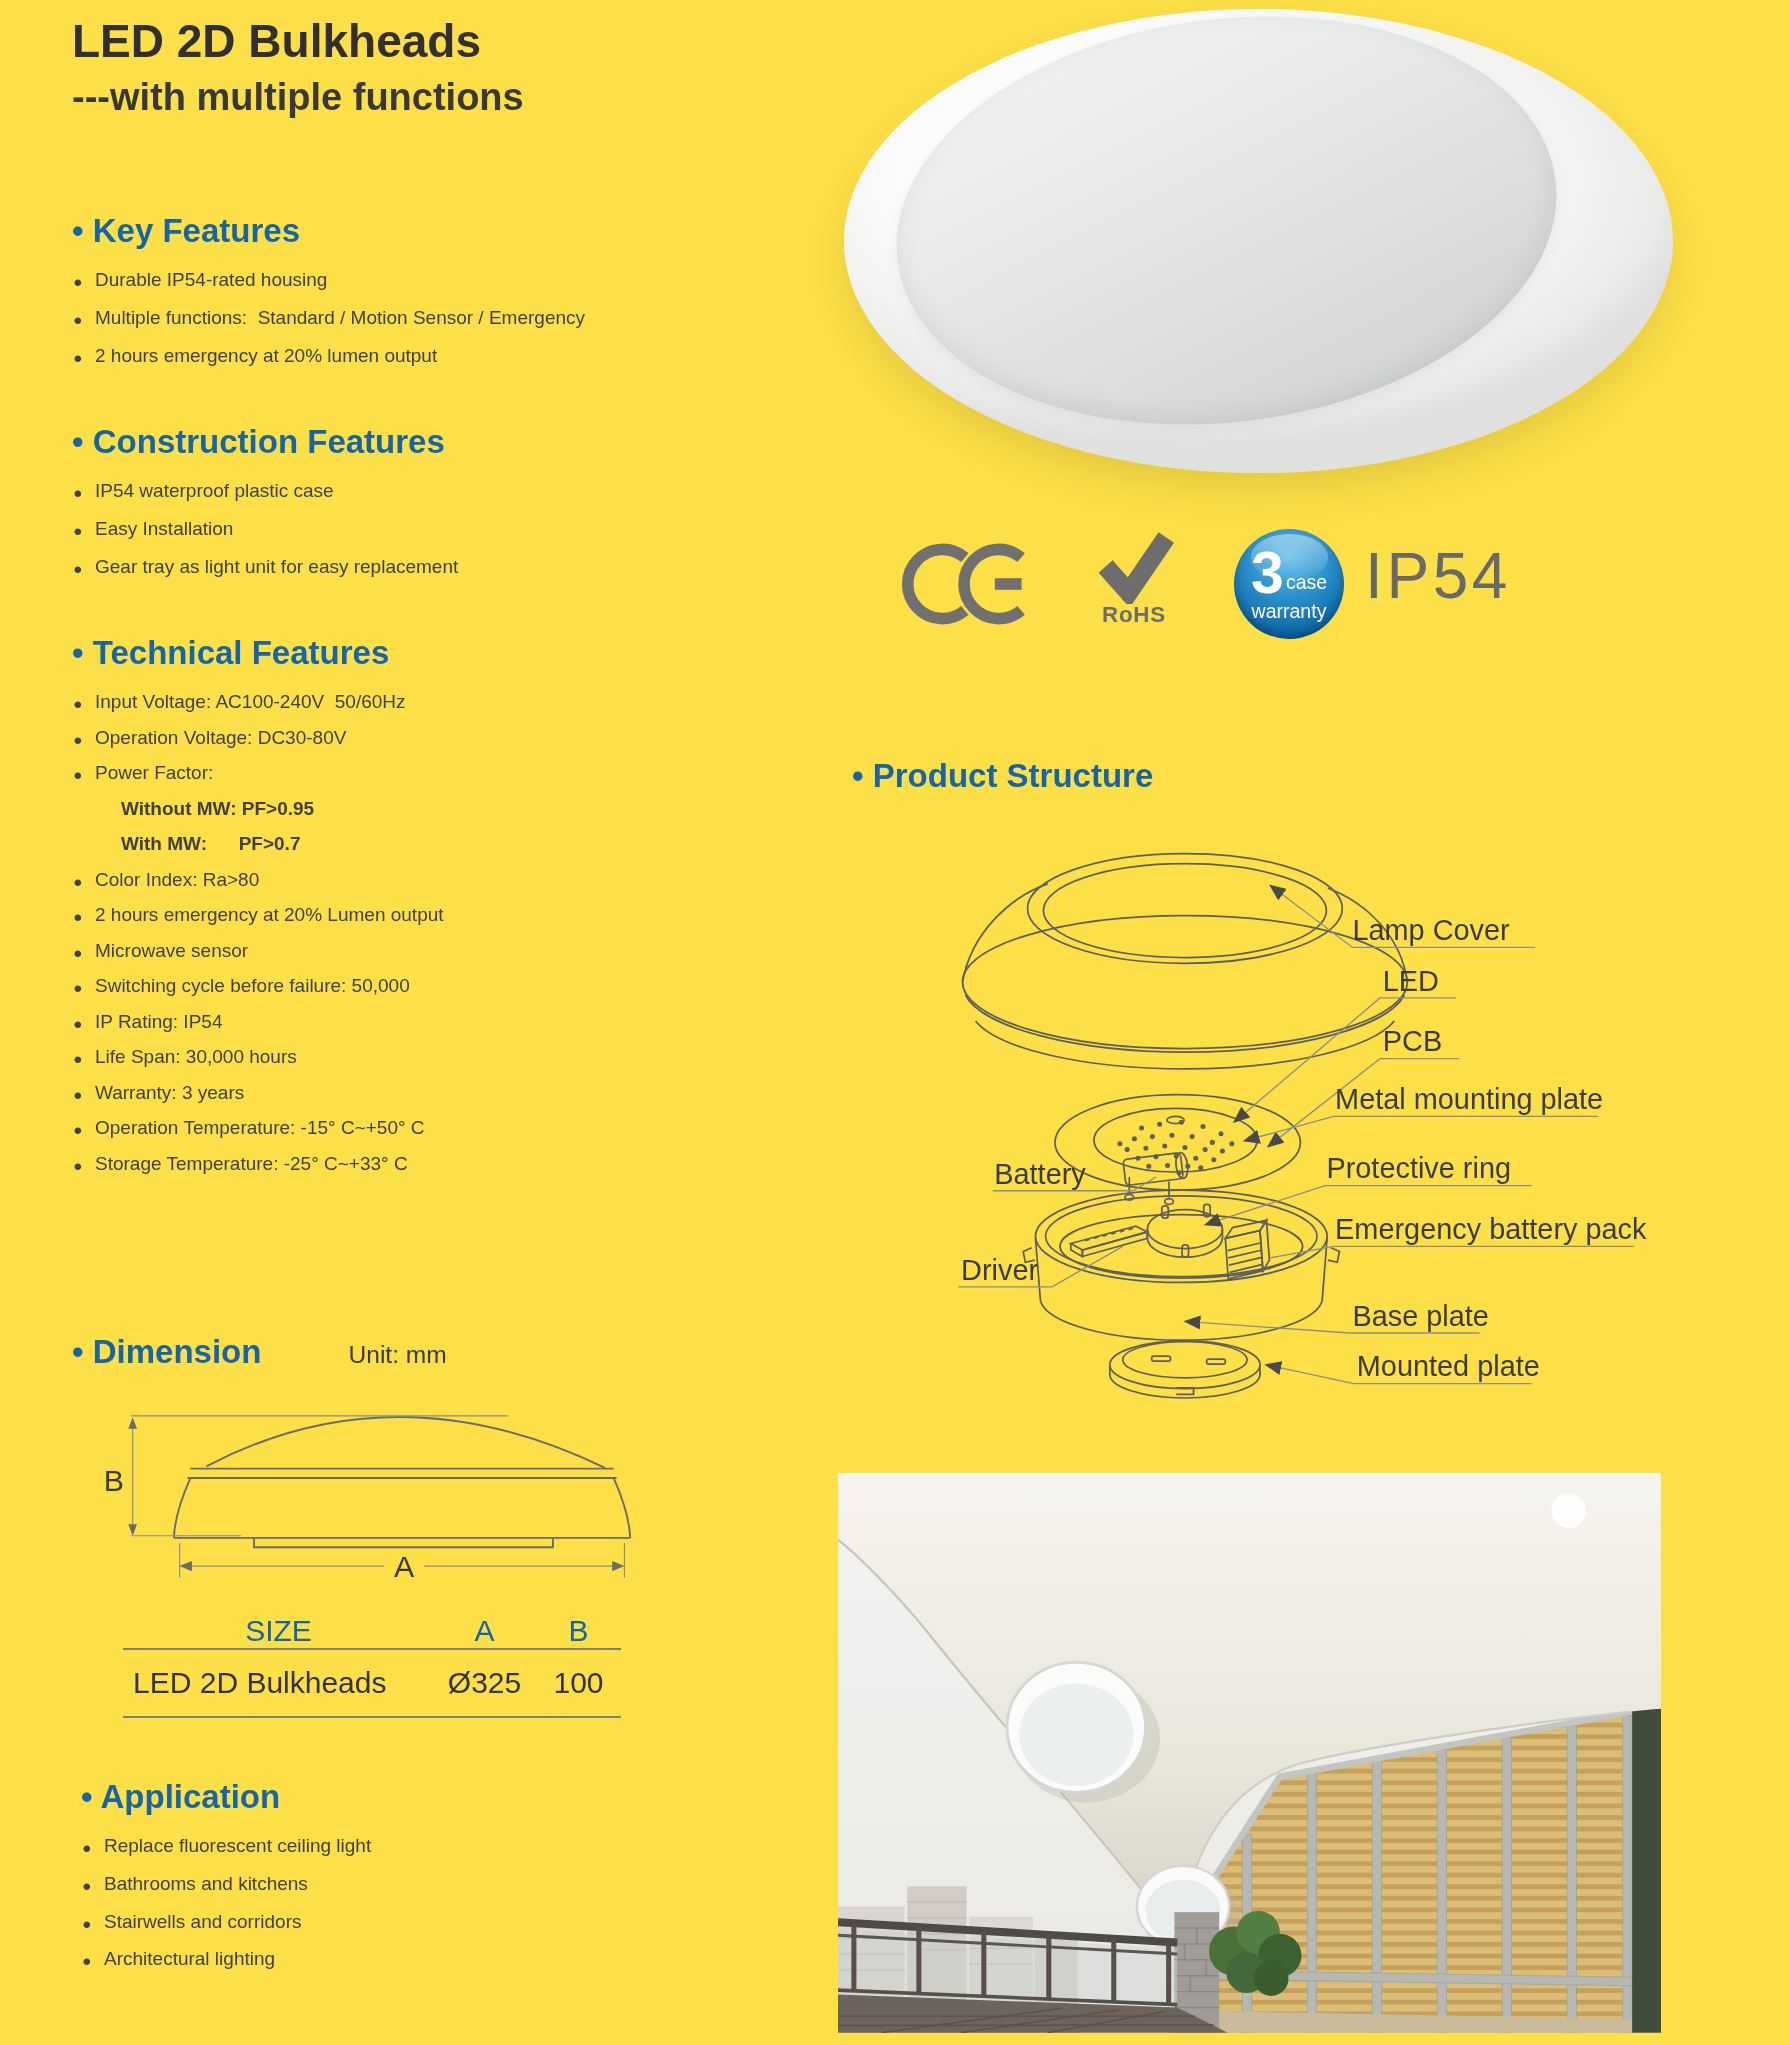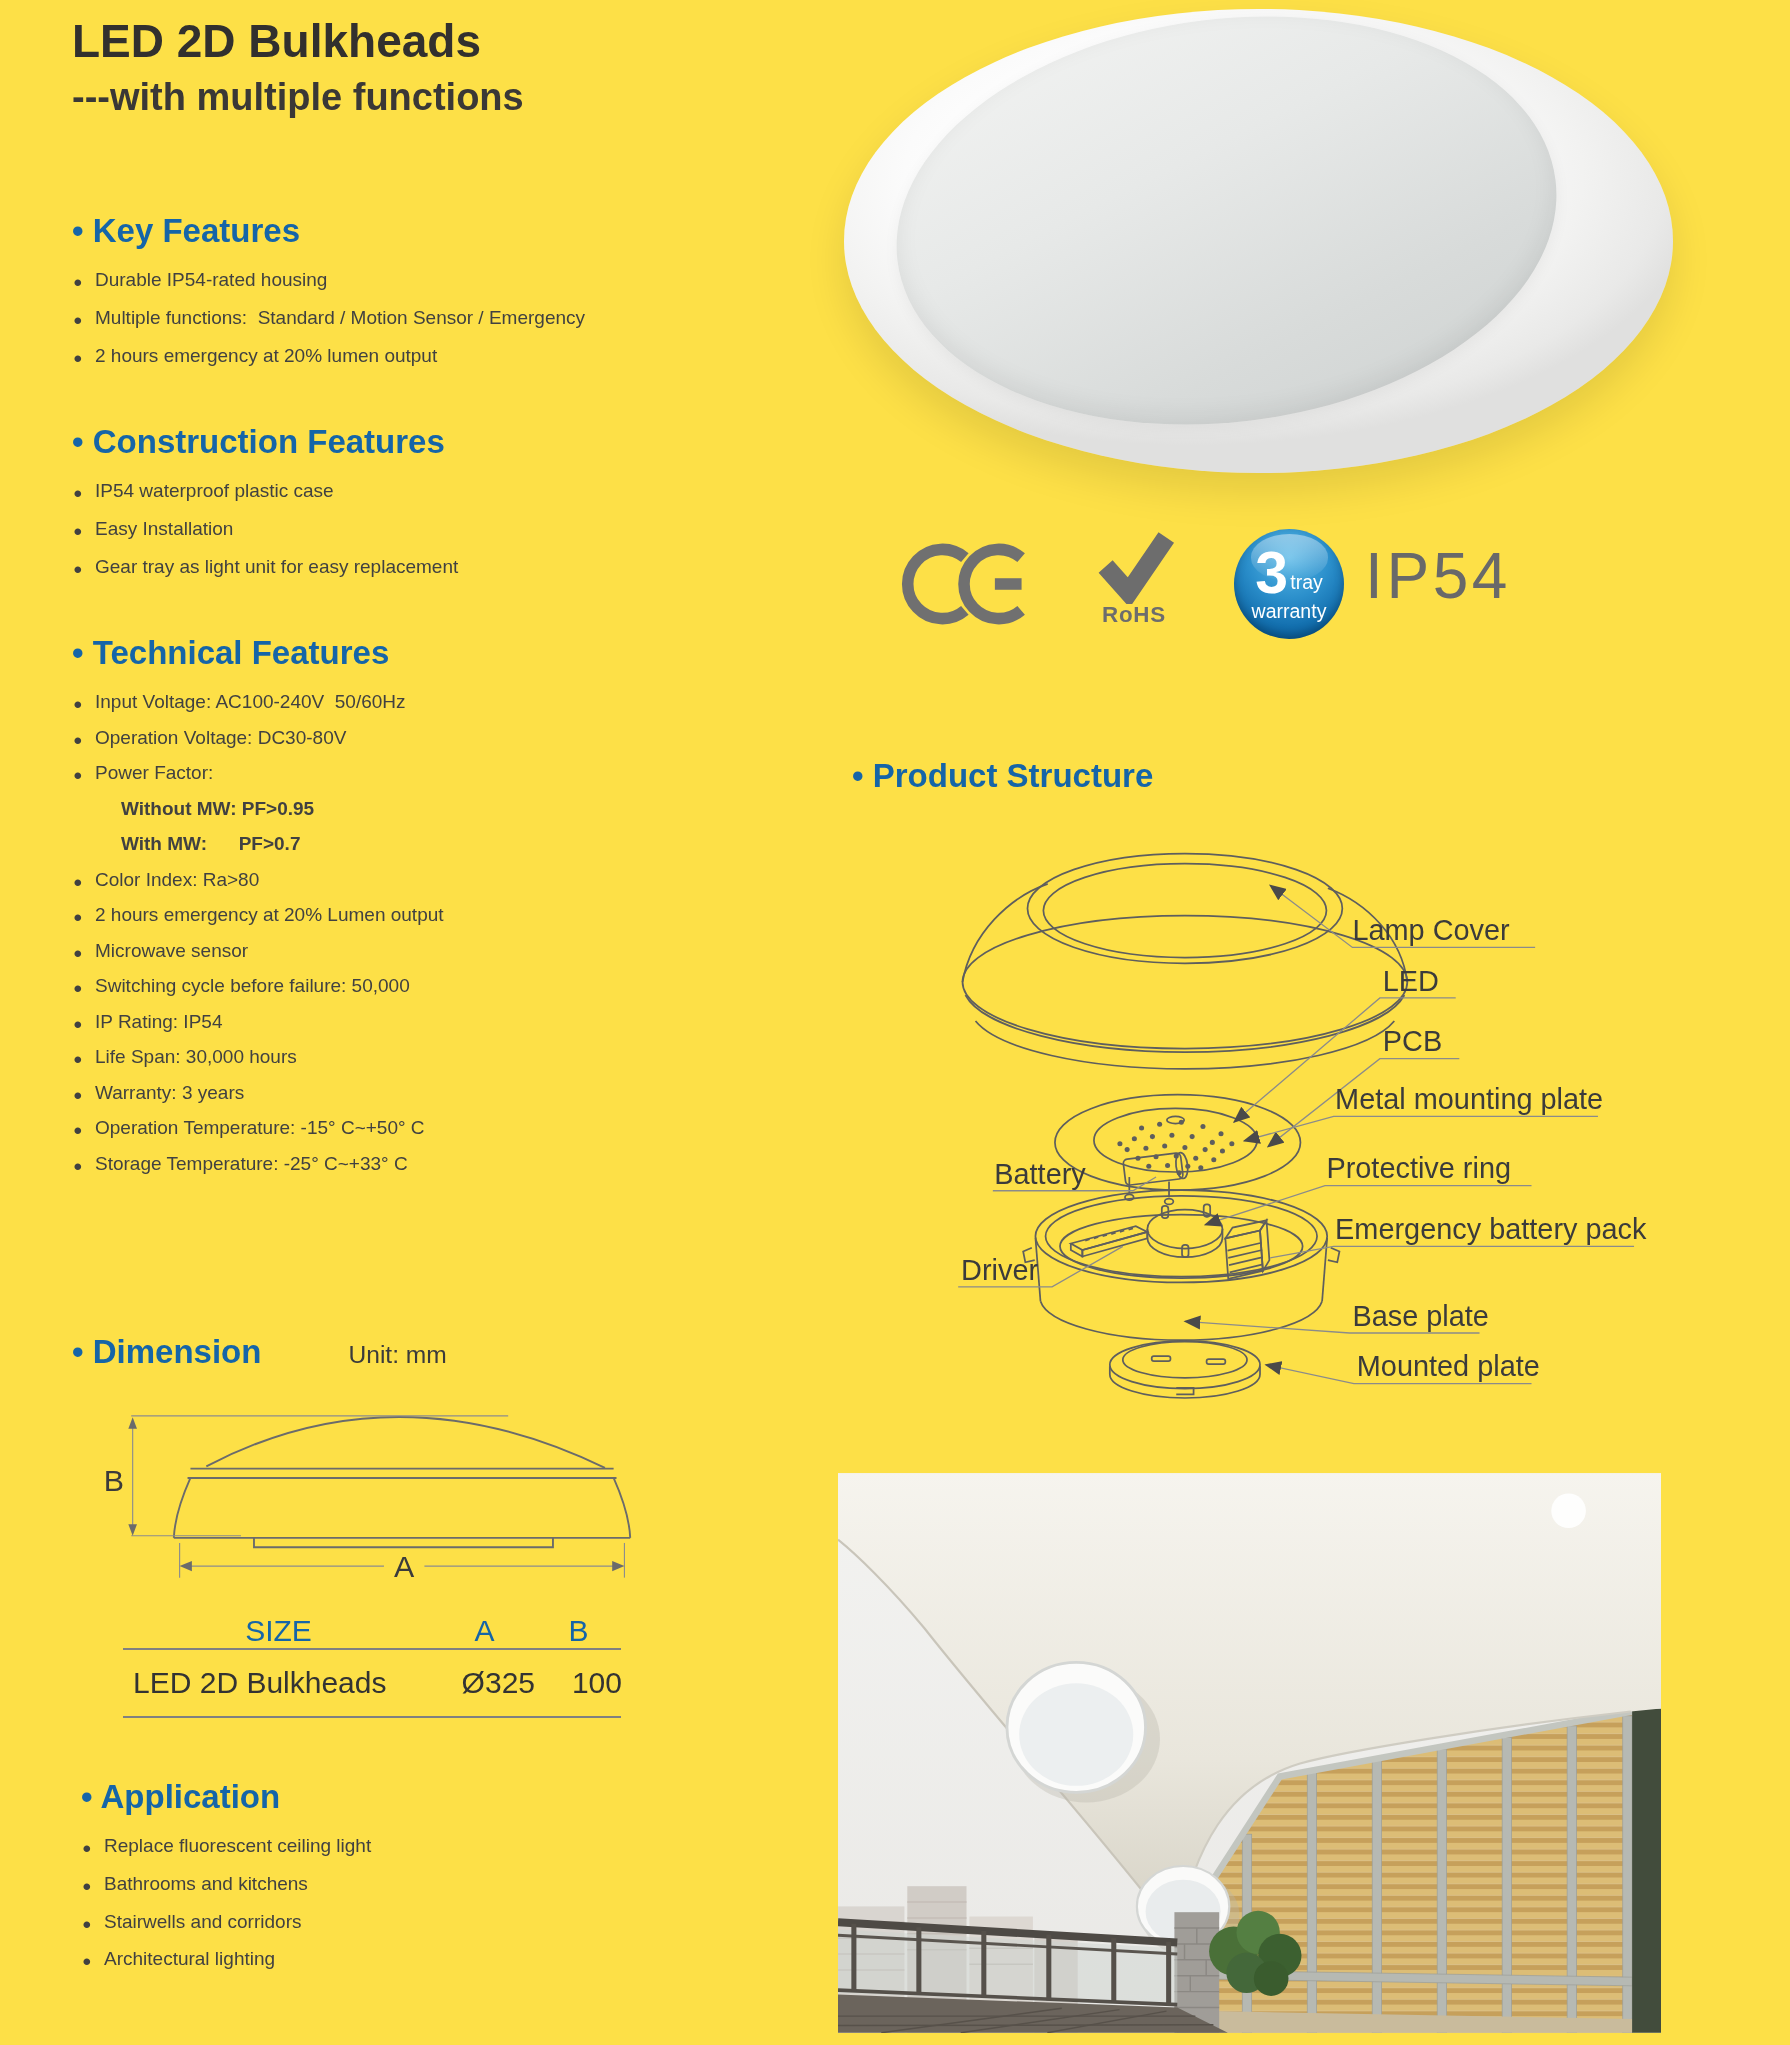--- a/index.html
+++ b/index.html
@@ -27,21 +27,21 @@
   .dim-head .sec-heading{margin-bottom:0;text-align:right;}
   .unit{font-size:24.6px;color:#3b3b3b;margin-left:87px;font-weight:500;}
   .dim-svg{position:absolute;left:98px;top:1394px;}
 
   .dim-table{position:absolute;left:123px;top:1614px;width:498px;font-size:30px;}
   .dt-head{display:grid;grid-template-columns:311px 101px 87px;color:#1565a8;padding-bottom:0;}
   .dt-head div{text-align:center;}
   .dt-row{display:grid;grid-template-columns:311px 101px 87px;color:#333;
           border-top:2.2px solid #808080;border-bottom:2.2px solid #808080;padding:16px 0;}
   .dt-row .c1{text-align:left;padding-left:10px;}
-  .dt-row div{text-align:right;}
+  .dt-row div{text-align:center;}
 
   
   .photo{position:absolute;left:831px;top:0;width:852px;height:491px;}
   .lamp-body{position:absolute;left:13px;top:8.7px;width:829px;height:464px;border-radius:50%;
      background:radial-gradient(ellipse 62% 58% at 42% 36%,#ffffff 38%,#fbfbfb 56%,#f2f2f1 76%,#e9e9e8 92%,#e0e0df 100%);
      box-shadow:0 19px 40px rgba(0,0,0,.10);}
   .lamp-diffuser{position:absolute;left:64px;top:19px;width:663px;height:403px;border-radius:50%;
      transform:rotate(-7deg);
      background:linear-gradient(160deg,#f1f2f1 6%,#e7e9e8 38%,#d8dbda 72%,#ced2d1 100%);
      box-shadow:inset 0 -7.2px 24.6px rgba(0,0,0,.07),0 4.3px 14.4px rgba(0,0,0,.05);}
@@ -191,21 +191,21 @@
     </svg>
     <div class="rohs">
       <svg width="81" height="78" viewBox="0 0 112 108">
         <path d="M16,56 L48,92 L100,16" stroke="#6d6d6d" stroke-width="26" fill="none"></path>
       </svg>
       <div class="rohs-label">RoHS</div>
     </div>
     <div class="badge3">
       <div class="b3-row">
         <span class="b3-num">3</span>
-        <span class="b3-years">tray</span>
+        <span class="b3-years">case</span>
       </div>
       <div class="b3-warranty">warranty</div>
     </div>
     <div class="ip54">IP54</div>
   </div>
 
   <div class="ps-heading sec-heading">Product Structure</div>
 
   <svg class="exploded" width="831" height="621" viewBox="0 0 1150 860">
     <defs>

